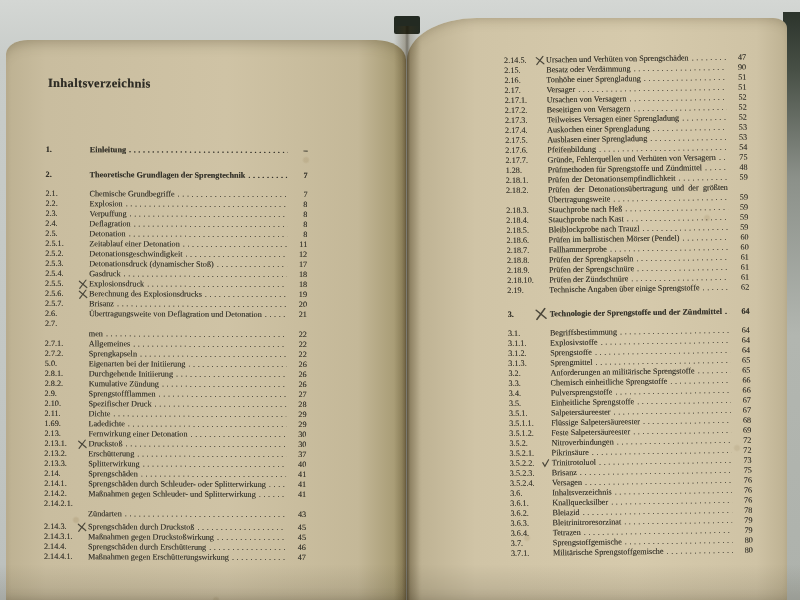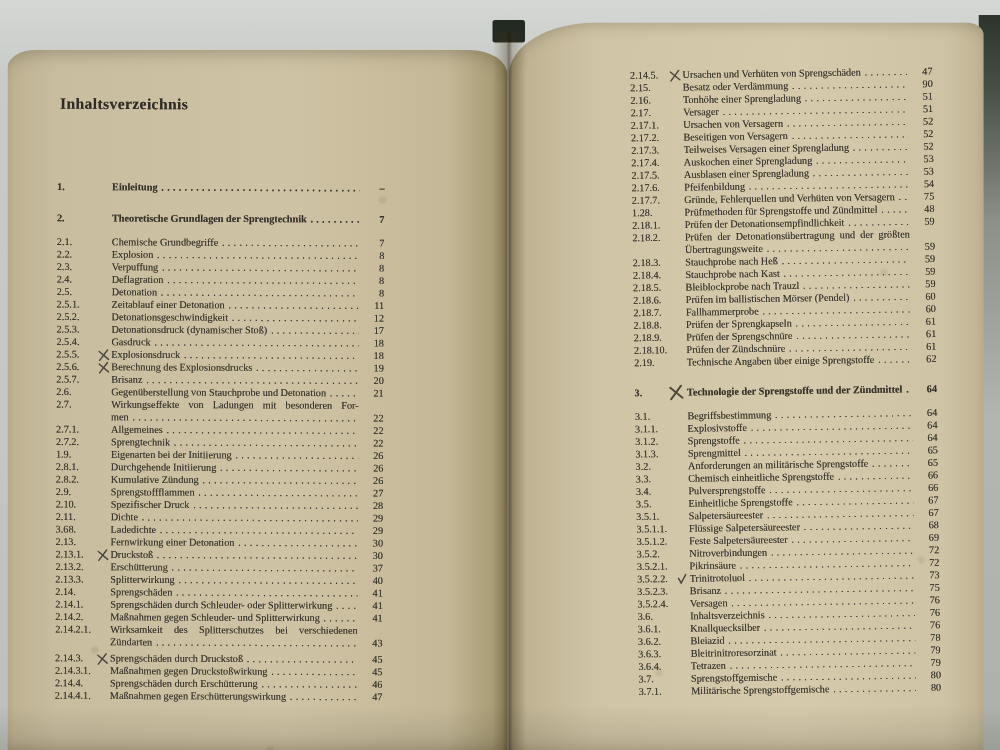--- a/index.html
+++ b/index.html
@@ -205,28 +205,27 @@
           <span class="num">2.5.7.</span>
           <span class="body">
             <span class="txt">Brisanz</span>
             <span class="dots">..............................................................................................................</span>
           </span>
           <span class="pg">20</span>
         </div>
         <div class="row">
           <span class="num">2.6.</span>
           <span class="body">
-            <span class="txt">Gegenüberstellung von Stauchprobe und Detonation</span>
+            <span class="txt">Übertragungsweite von Deflagration und Detonation</span>
             <span class="dots">..............................................................................................................</span>
           </span>
           <span class="pg">21</span>
         </div>
         <div class="row nodots">
           <span class="num">2.7.</span>
-          <span class="body"><span class="txt">Wirkungseffekte von Ladungen mit besonderen For-</span></span>
           <span class="pg"></span>
         </div>
         <div class="row">
           <span class="num"></span>
           <span class="body">
             <span class="txt">men</span>
             <span class="dots">..............................................................................................................</span>
           </span>
           <span class="pg">22</span>
         </div>
@@ -234,27 +233,27 @@
           <span class="num">2.7.1.</span>
           <span class="body">
             <span class="txt">Allgemeines</span>
             <span class="dots">..............................................................................................................</span>
           </span>
           <span class="pg">22</span>
         </div>
         <div class="row">
           <span class="num">2.7.2.</span>
           <span class="body">
-            <span class="txt">Sprengtechnik</span>
+            <span class="txt">Sprengkapseln</span>
             <span class="dots">..............................................................................................................</span>
           </span>
           <span class="pg">22</span>
         </div>
         <div class="row">
-          <span class="num">1.9.</span>
+          <span class="num">5.0.</span>
           <span class="body">
             <span class="txt">Eigenarten bei der Initiierung</span>
             <span class="dots">..............................................................................................................</span>
           </span>
           <span class="pg">26</span>
         </div>
         <div class="row">
           <span class="num">2.8.1.</span>
           <span class="body">
             <span class="txt">Durchgehende Initiierung</span>
@@ -288,21 +287,21 @@
         </div>
         <div class="row">
           <span class="num">2.11.</span>
           <span class="body">
             <span class="txt">Dichte</span>
             <span class="dots">..............................................................................................................</span>
           </span>
           <span class="pg">29</span>
         </div>
         <div class="row">
-          <span class="num">3.68.</span>
+          <span class="num">1.69.</span>
           <span class="body">
             <span class="txt">Ladedichte</span>
             <span class="dots">..............................................................................................................</span>
           </span>
           <span class="pg">29</span>
         </div>
         <div class="row">
           <span class="num">2.13.</span>
           <span class="body">
             <span class="txt">Fernwirkung einer Detonation</span>
@@ -359,21 +358,20 @@
         <div class="row">
           <span class="num">2.14.2.</span>
           <span class="body">
             <span class="txt">Maßnahmen gegen Schleuder- und Splitterwirkung</span>
             <span class="dots">..............................................................................................................</span>
           </span>
           <span class="pg">41</span>
         </div>
         <div class="row nodots">
           <span class="num">2.14.2.1.</span>
-          <span class="body"><span class="txt">Wirksamkeit des Splitterschutzes bei verschiedenen</span></span>
           <span class="pg"></span>
         </div>
         <div class="row">
           <span class="num"></span>
           <span class="body">
             <span class="txt">Zündarten</span>
             <span class="dots">..............................................................................................................</span>
           </span>
           <span class="pg">43</span>
         </div>

